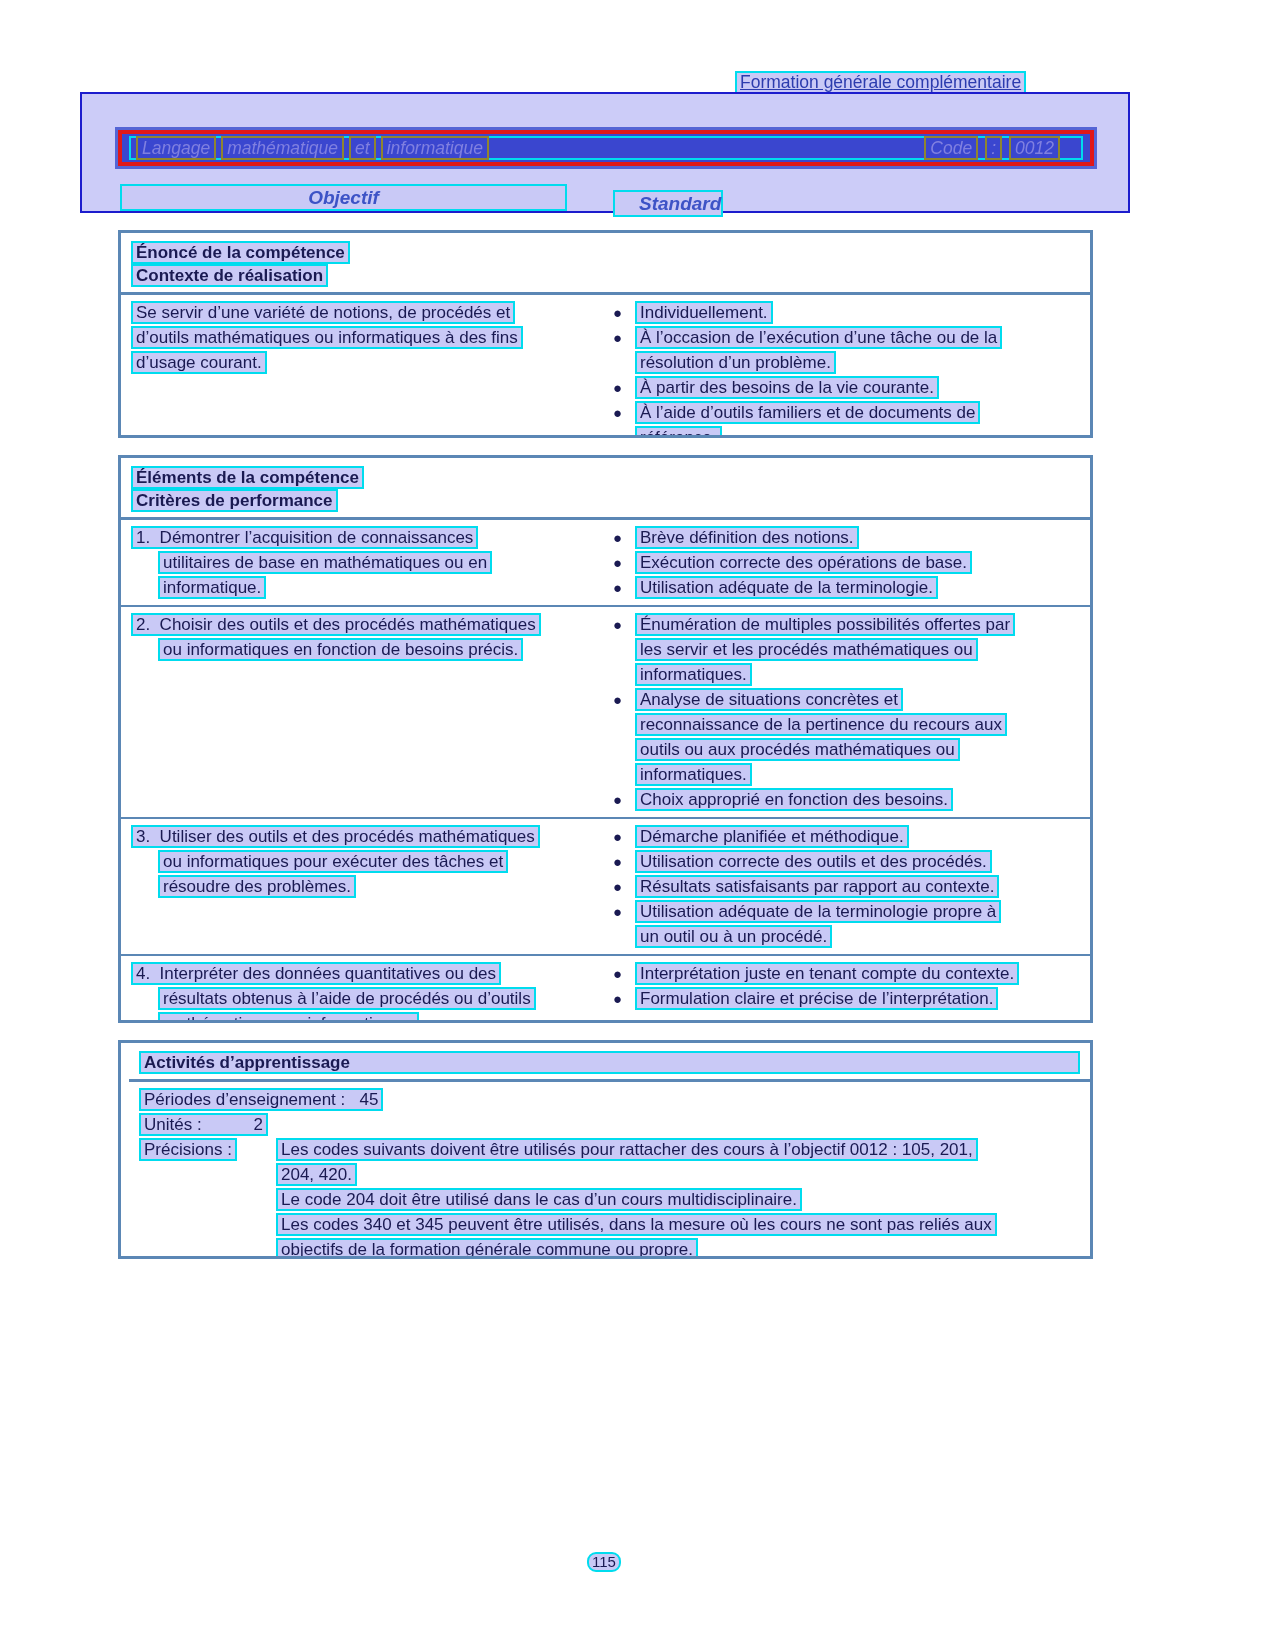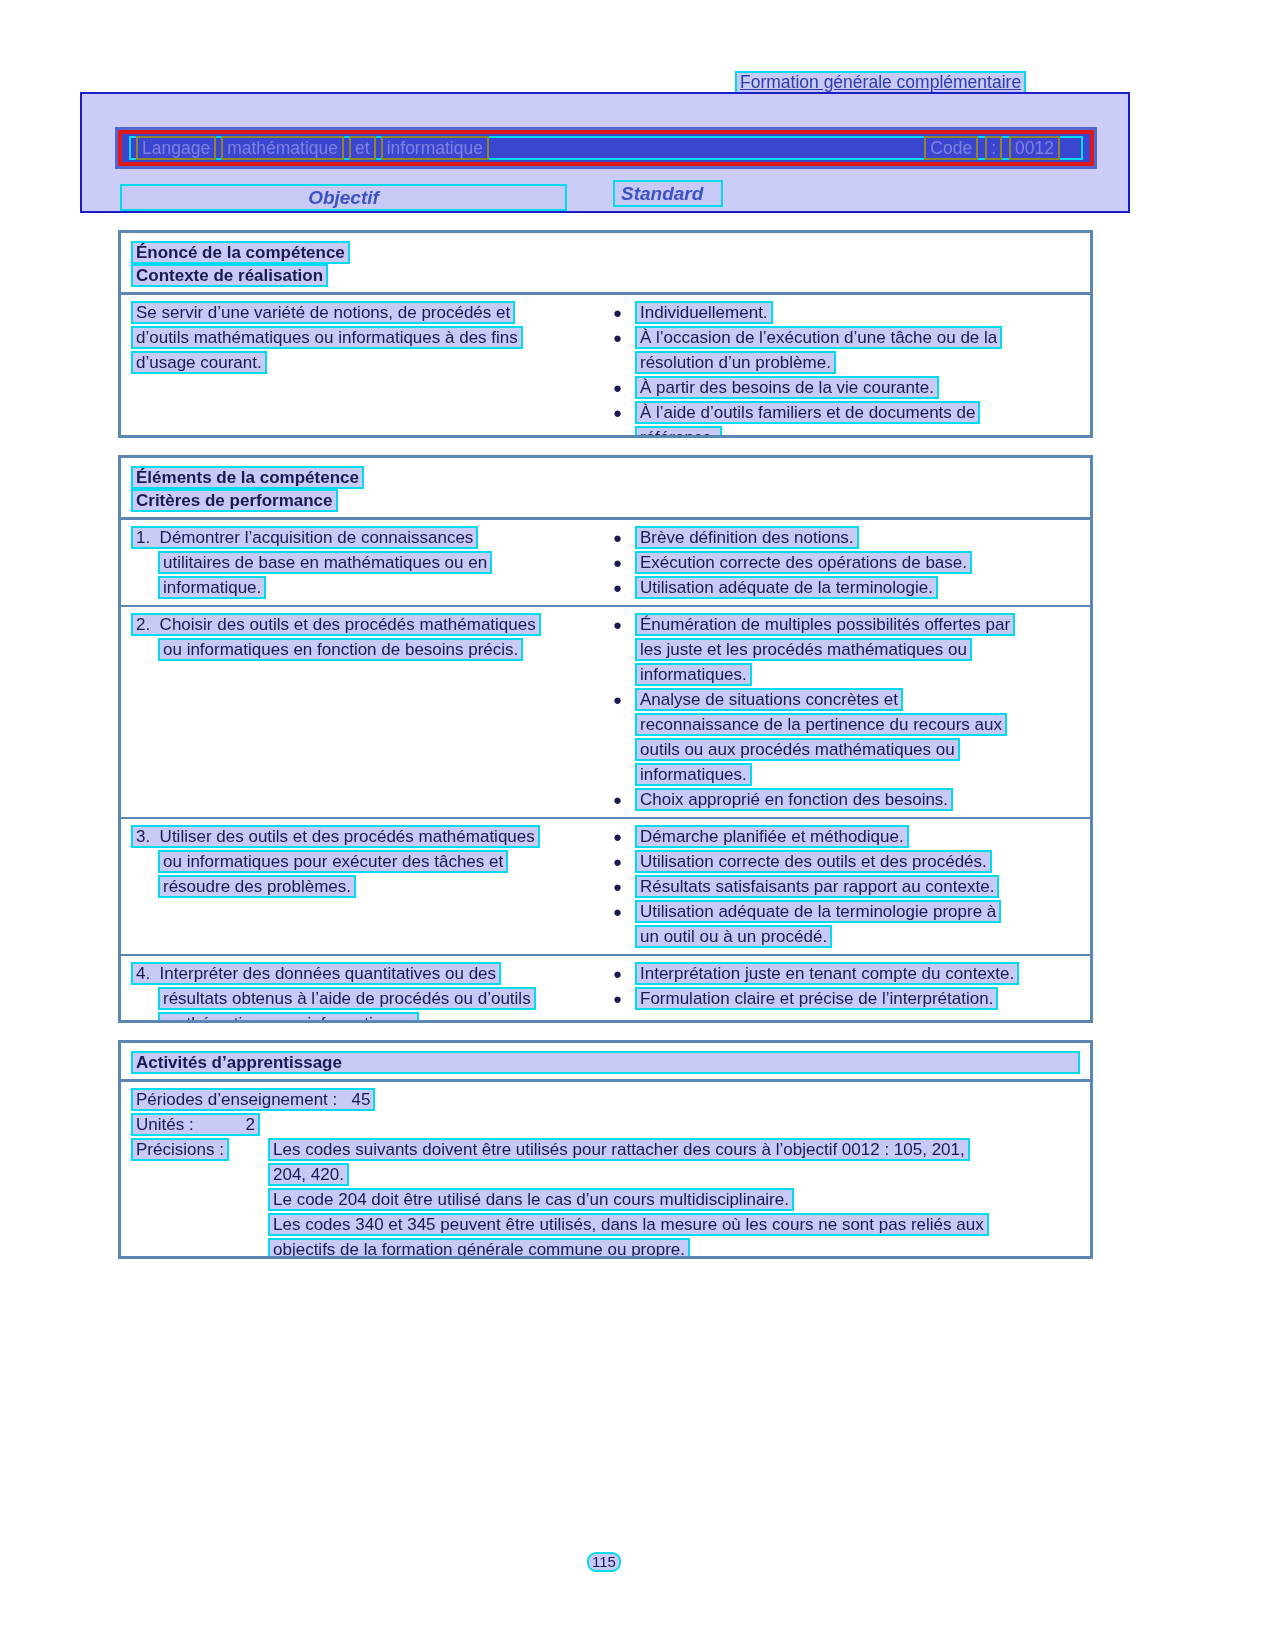--- a/index.html
+++ b/index.html
@@ -46,20 +46,21 @@
     border:2px solid var(--panel-border-blue);
   }
   .banner-strip{
     position:absolute;left:33px;top:33px;width:982px;height:42px;
     background:var(--banner-strip-blue);
   }
   .banner-bar{
     position:absolute;left:3px;top:3px;right:3px;bottom:3px;
     background:var(--banner-bar-blue);
     border:4px solid var(--banner-red);
+    font-style:italic;
   }
   .banner-annotation-rect{
     position:absolute;left:7px;right:7px;top:2px;bottom:2px;
     border:2px solid var(--annotation-cyan);
   }
   .banner-words{
     position:absolute;left:0;top:0;width:100%;height:100%;
     display:flex;align-items:center;padding:0 14px;
   }
   .word{
@@ -71,34 +72,34 @@
   .code-group .word{margin-right:7px;}
   .code-group .word:last-child{margin-right:16px;}
   
   .objectif-box{
     position:absolute;left:38px;top:90px;width:447px;height:27px;
     background:var(--highlight-lavender);border:2px solid var(--annotation-cyan);
     font-weight:bold;font-style:italic;font-size:19px;line-height:23px;
     color:var(--heading-blue);padding:0 6px;text-align:center;
   }
   .standard-box{
-    position:absolute;left:531px;top:86px;width:110px;height:27px;
+    position:absolute;left:531px;top:96px;width:110px;height:27px;
     background:var(--highlight-lavender);border:2px solid var(--annotation-cyan);
     font-weight:bold;font-style:italic;font-size:19px;line-height:23px;
-    color:var(--heading-blue);padding:0 6px;
+    color:var(--heading-blue);padding:0 24px;
   }
   
   .doc-table{
     position:absolute;left:118px;width:975px;
     border:3px solid var(--table-border-blue);
     background:#ffffff;overflow:hidden;
   }
   .doc-table.t1{top:230px;height:208px;}
   .doc-table.t2{top:455px;height:568px;}
-  .doc-table.t3{top:1040px;height:219px;}
+  .doc-table.t3{top:1040px;height:219px;padding-left:8px;}
   .thead{
     display:flex;padding:8px 10px 5px;
     border-bottom:3px solid var(--table-border-blue);
     flex-direction:column;
   }
   .trow{display:flex;padding:6px 10px 4px;}
   .trow + .trow{border-top:2px solid var(--table-border-blue);}
   .cell-left{width:478px;flex-shrink:0;}
   .cell-right{flex:1;}
   .bullet{display:flex;}
@@ -225,21 +226,21 @@
       <div class="trow">
         <div class="cell-left">
           <div class="lineblock"><span class="hl">2.&nbsp;&nbsp;Choisir des outils et des procédés mathématiques</span></div>
           <div class="lineblock indented"><span class="hl">ou informatiques en fonction de besoins précis.</span></div>
         </div>
         <div class="cell-right">
           <div class="bullet">
             <span class="dot">●</span>
             <div class="blines">
               <div class="lineblock"><span class="hl">Énumération de multiples possibilités offertes par</span></div>
-              <div class="lineblock"><span class="hl">les juste et les procédés mathématiques ou</span></div>
+              <div class="lineblock"><span class="hl">les servir et les procédés mathématiques ou</span></div>
               <div class="lineblock"><span class="hl">informatiques.</span></div>
             </div>
           </div>
           <div class="bullet">
             <span class="dot">●</span>
             <div class="blines">
               <div class="lineblock"><span class="hl">Analyse de situations concrètes et</span></div>
               <div class="lineblock"><span class="hl">reconnaissance de la pertinence du recours aux</span></div>
               <div class="lineblock"><span class="hl">outils ou aux procédés mathématiques ou</span></div>
               <div class="lineblock"><span class="hl">informatiques.</span></div>

